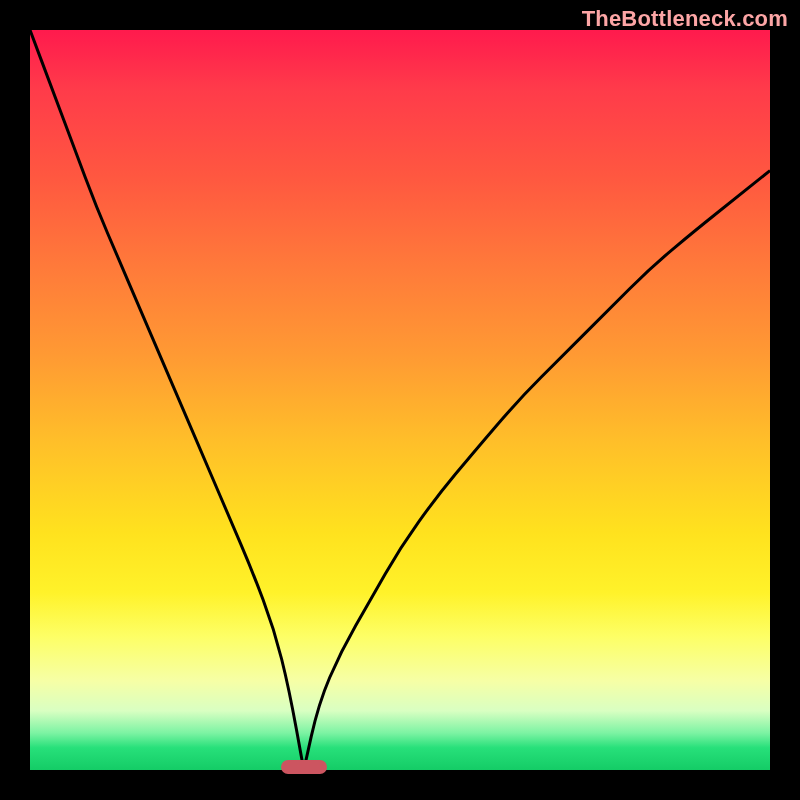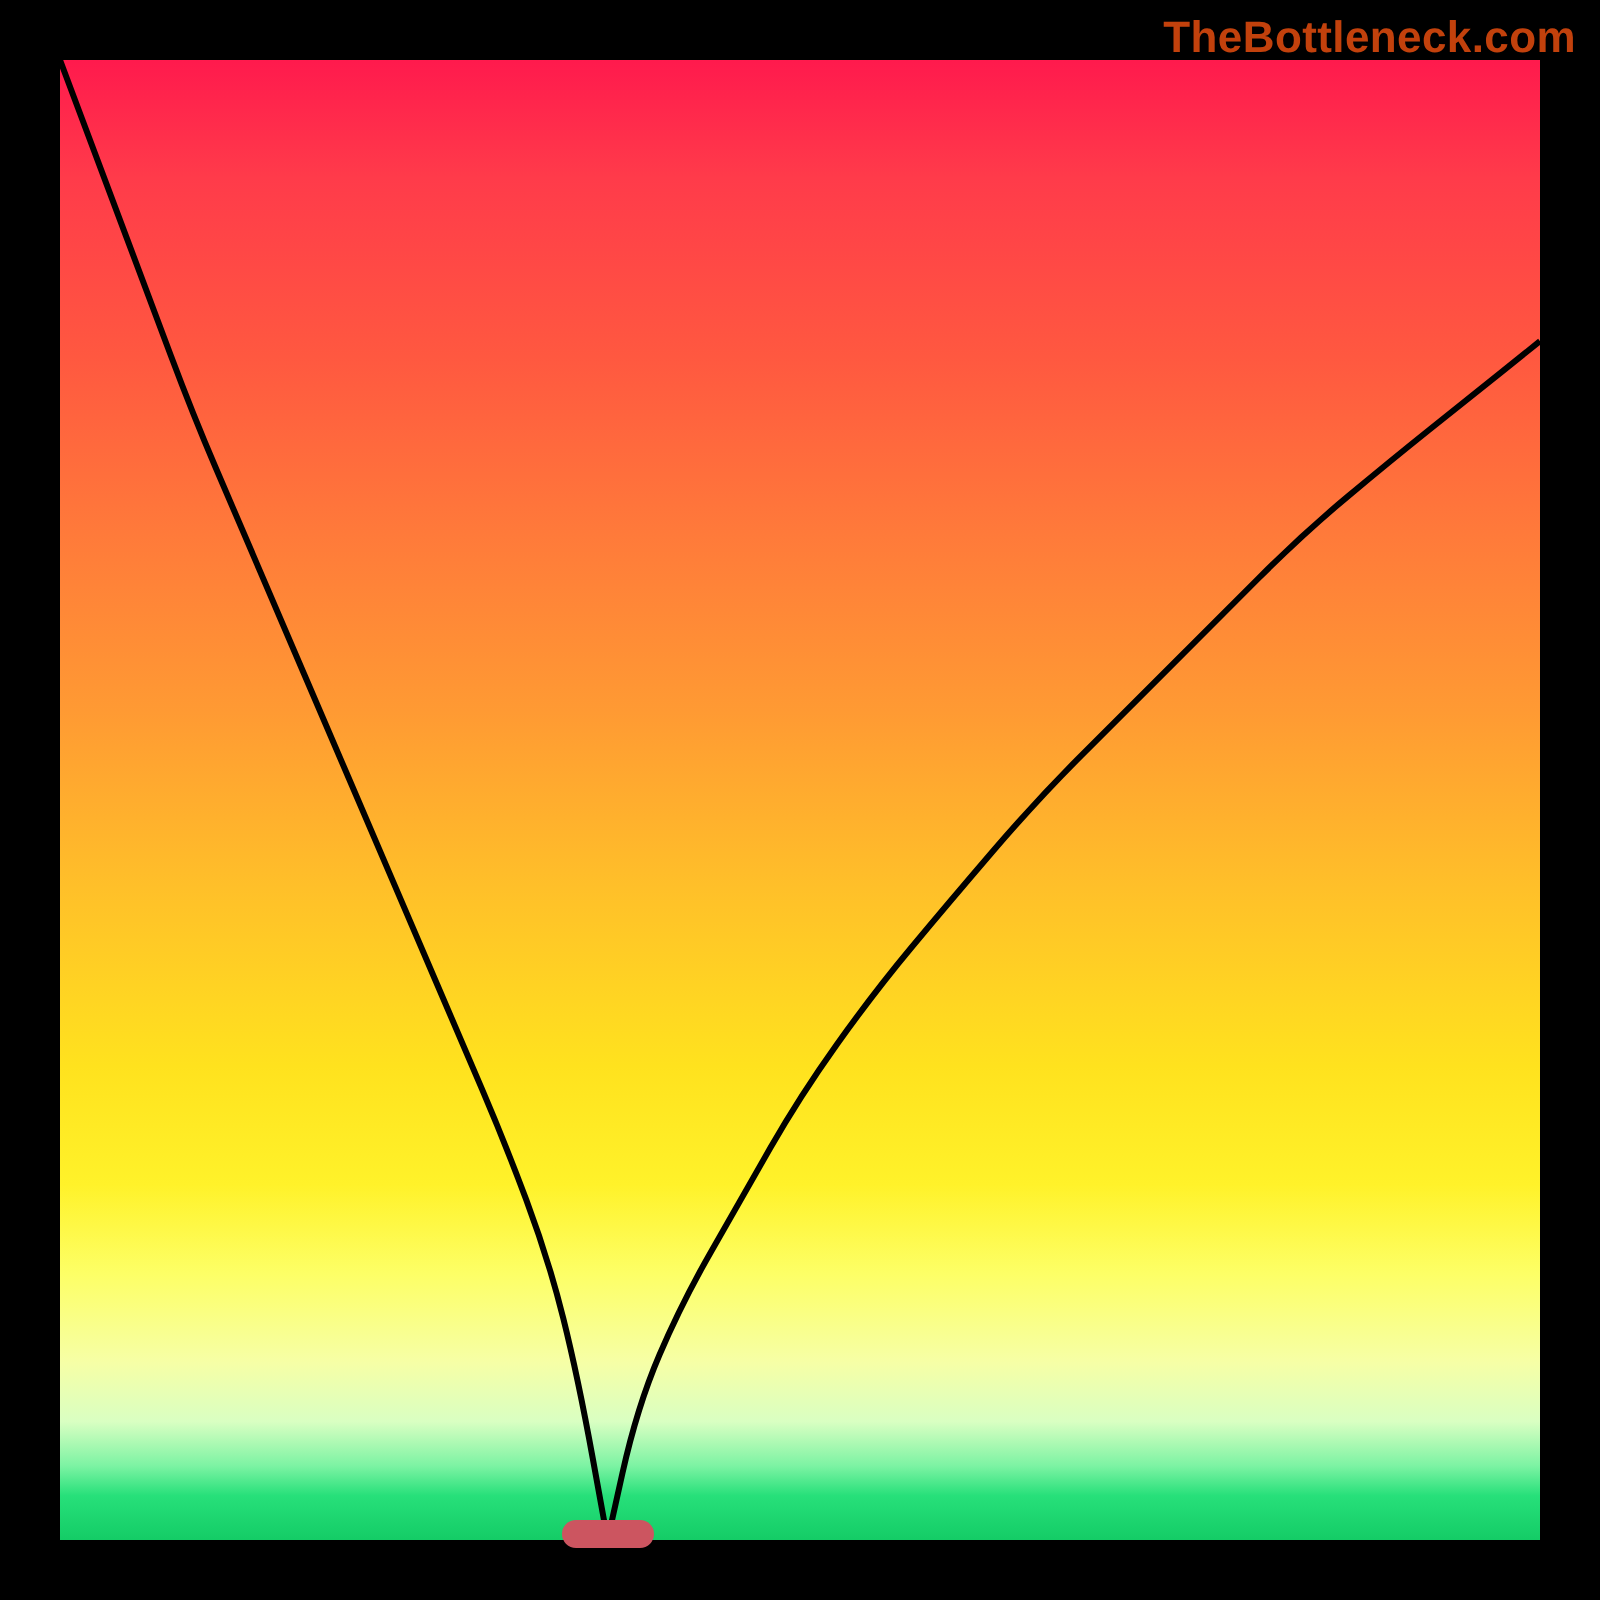--- a/index.html
+++ b/index.html
@@ -39,21 +39,21 @@
       #d9ffc2 92%,
       #7cf3a3 95%,
       #27e07a 97%,
       #14cc66 100%
     );
   }
   .watermark {
     position: absolute;
     top: 6px;
     right: 12px;
-    color: #c2410c;
+    color: #fca5a5;
     font-size: 22px;
     font-weight: 600;
     letter-spacing: 0.2px;
     user-select: none;
   }
   svg.curve {
     position: absolute;
     left: 0;
     top: 0;
     width: 740px;

